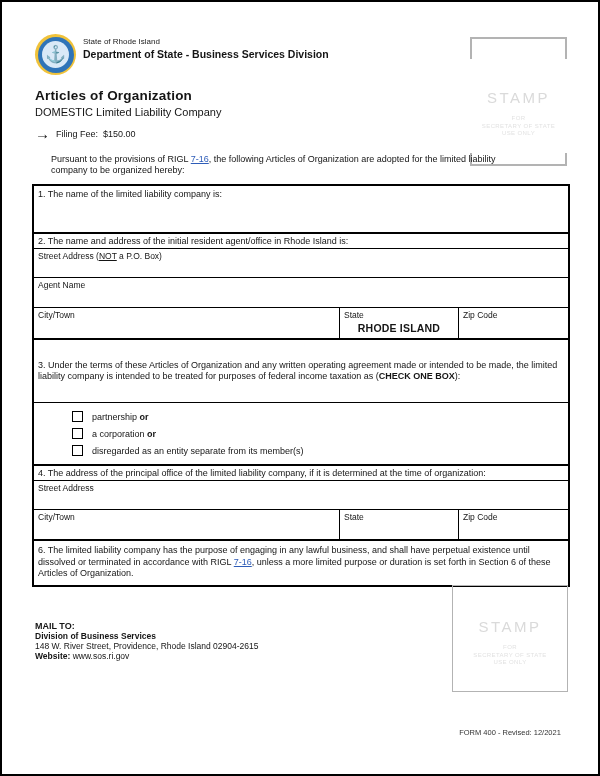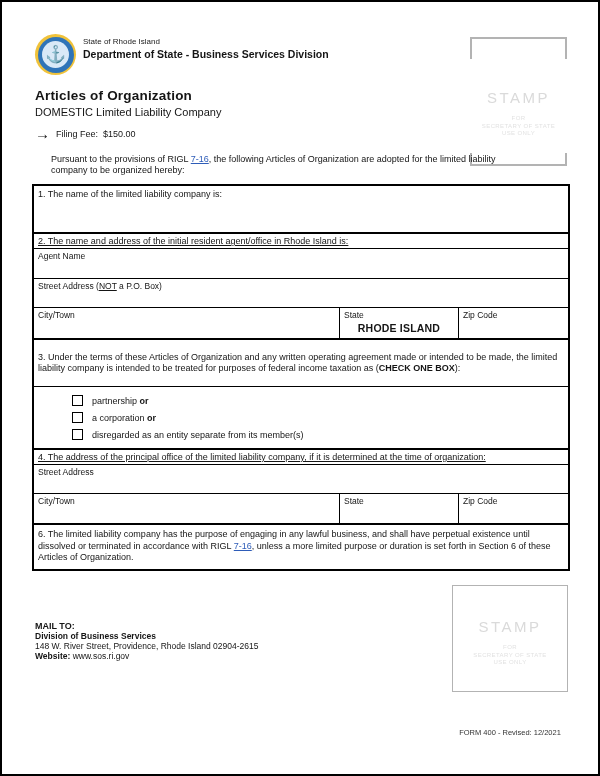--- a/index.html
+++ b/index.html
@@ -49,32 +49,32 @@
   .stamp-top .stamp-word { margin-top:50px; }
   .stamp-bottom .stamp-word { margin-top:32px; }
   .stamp-sub { text-align:center; font-size:6px; line-height:7.5px; color:#e2e2e2;
       margin-top:9px; letter-spacing:0.4px; }
 
   
   .tbl { position:absolute; top:182px; left:30px; width:538px; border:2px solid #000;
       font-size:8.5px; background:#fff; }
   .sec { border-top:2px solid #000; }
   .sec:first-child { border-top:none;border-radius:17px; }
-  .sec-label { padding:2px 4px 1px 4px; font-size:9px; line-height:11px;text-decoration:underline; }
+  .sec-label { padding:2px 4px 1px 4px; font-size:9px; line-height:11px; }
   .s1-box { height:46px; padding:3px 4px; font-size:9px; }
   .frow { border-top:1px solid #000; }
   .cell-label { font-size:8.5px; }
   .agent-row { height:30px; padding:2px 4px; }
   .street-row { height:29px; padding:2px 4px; }
   .csz-row { display:flex; height:31px; }
   .csz-row .city { width:305px; padding:2px 4px; }
   .csz-row .state { width:119px; border-left:1px solid #000; padding:2px 4px; }
   .csz-row .zip { flex:1; border-left:1px solid #000; padding:2px 4px; }
   .state-value { font-weight:bold; font-size:10.5px; text-align:center; margin-top:2px; letter-spacing:0.2px; }
-  .s3-header { padding:12px 4px; font-size:9px; line-height:11px; border-bottom:1px solid #000; }
+  .s3-header { padding:20px 4px; font-size:9px; line-height:11px; border-bottom:1px solid #000; }
   .s3-options { padding:5px 0 5px 38px; }
   .opt { display:flex; align-items:center; gap:9px; height:17px; font-size:9px; }
   .checkbox { width:11px; height:11px; border:1.5px solid #000; background:#fff; flex:none; cursor:pointer; }
   .s4 .street-row { height:29px; }
   .s4 .csz-row { height:30px; }
   .s5-box { padding:4px 4px 5px 4px; font-size:9px; line-height:11.5px; }
   .bold { font-weight:bold; }
   .ul { text-decoration:underline; }
 
   
@@ -129,25 +129,25 @@
   <div class="tbl">
 
     <div class="sec">
       <div class="s1-box">
         <span>1. The name of the limited liability company is:</span>
       </div>
     </div>
 
     <div class="sec">
       <div class="sec-label">2. The name and address of the initial resident agent/office in Rhode Island is:</div>
+      <div class="frow street-row">
+        <span class="cell-label"><span>Street Address (</span><span class="ul">NOT</span><span> a P.O. Box)</span></span>
+      </div>
       <div class="frow agent-row">
         <span class="cell-label">Agent Name</span>
-      </div>
-      <div class="frow street-row">
-        <span class="cell-label"><span>Street Address (</span><span class="ul">NOT</span><span> a P.O. Box)</span></span>
       </div>
       <div class="frow csz-row">
         <div class="city">
           <span class="cell-label">City/Town</span>
         </div>
         <div class="state">
           <div class="cell-label">State</div>
           <div class="state-value">RHODE ISLAND</div>
         </div>
         <div class="zip">

